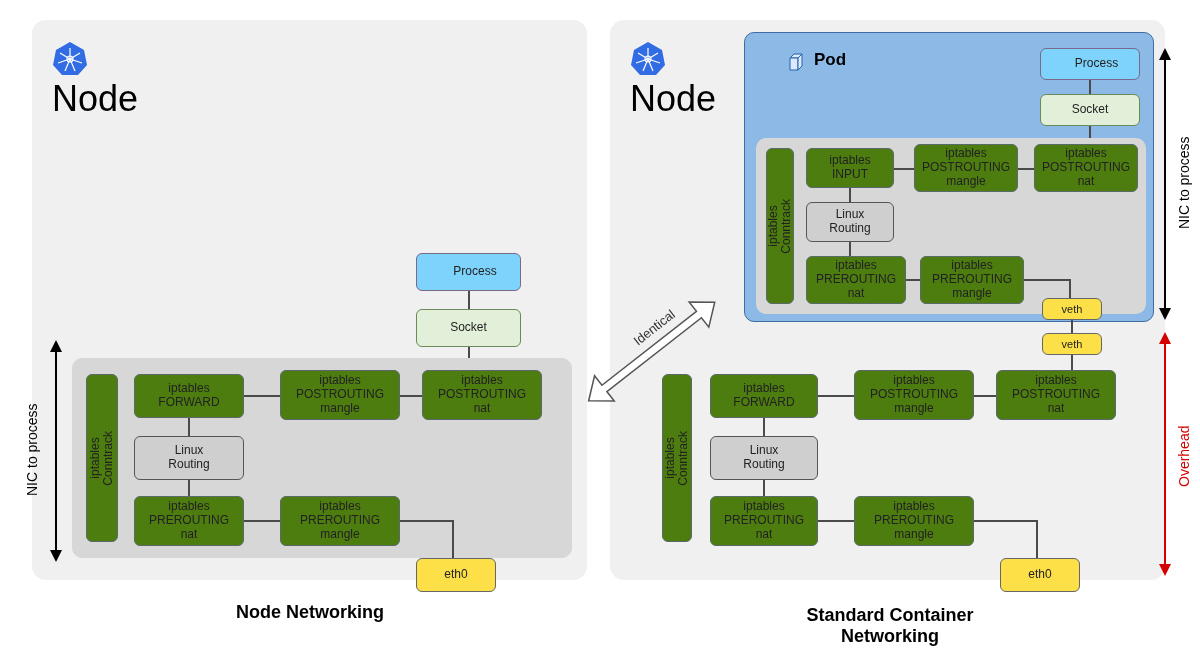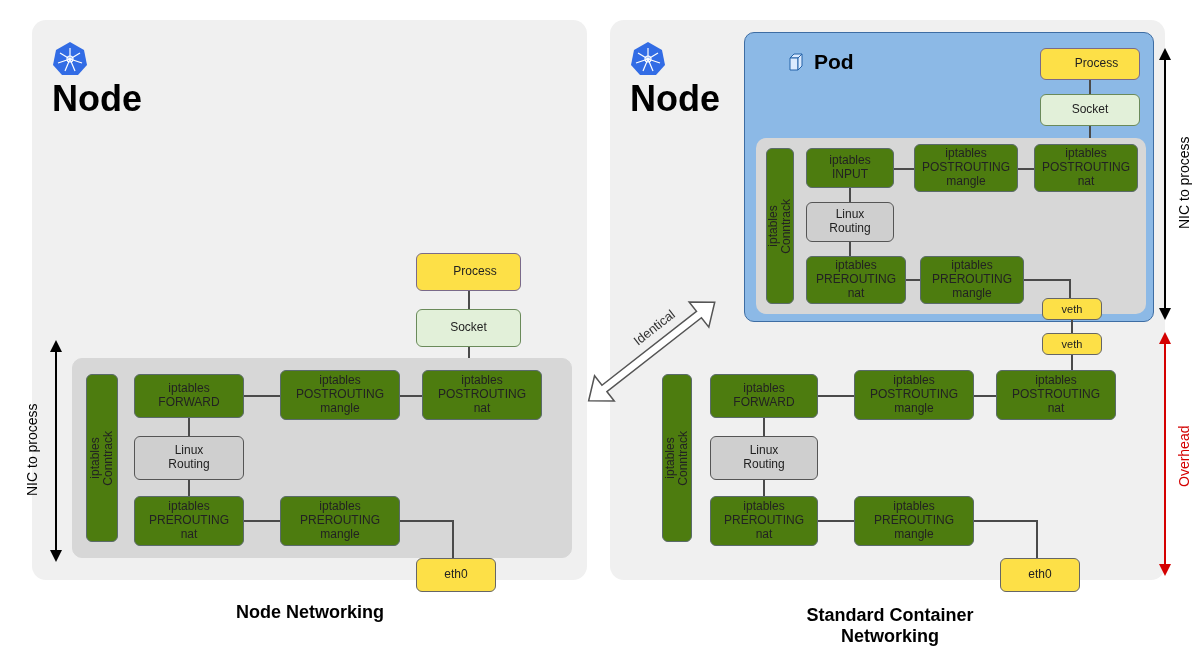--- a/index.html
+++ b/index.html
@@ -11,21 +11,21 @@
     position:relative;
   }
   .panel {
     position:absolute;
     background:#f0f0f0;
     border-radius:14px;
   }
   .node-title {
     position:absolute;
     font-size:36px;
-    font-weight:700;
+    font-weight:400;
     color:#000;
   }
   .k8s-icon {
     position:absolute;
     width:36px; height:36px;
   }
   .cube-icon {
     position:absolute;
     width:20px; height:20px;
   }
@@ -38,21 +38,21 @@
     justify-content:center;
     text-align:center;
     font-size:12px;
     line-height:1.15;
     color:#222;
     padding:2px 4px;
   }
   .bg-teal  { background:#4d7c0f; border-color:#5a6a6a; }
   .bg-gray  { background:#fde047; border-color:#666; }
   .bg-gray2 { background:#cfcfcf; border-color:#555; }
-  .bg-purple{ background:#fde047; border-color:#7a6a8a;padding-left:17px; }
+  .bg-purple{ background:#7dd3fc; border-color:#7a6a8a;padding-left:17px; }
   .bg-green { background:#e2f0d9; border-color:#6a8a5a; }
   .group-dark {
     position:absolute;
     background:#d7d7d7;
     border:1px solid #d7d7d7;
     border-radius:10px;
   }
   .group-outline {
     position:absolute;
     background:#d7d7d7;
@@ -60,21 +60,21 @@
   }
   .pod-box {
     position:absolute;
     background:#8cb9e6;
     border:1.5px solid #3e6da3;
     border-radius:10px;
   }
   .pod-label {
     position:absolute;
     font-weight:700;
-    font-size:21px;
+    font-size:17px;
   }
   .vlabel {
     position:absolute;
     font-size:14px;
     writing-mode: vertical-rl;
     transform: rotate(180deg);
     text-align:center;
   }
   .caption {
     position:absolute;

